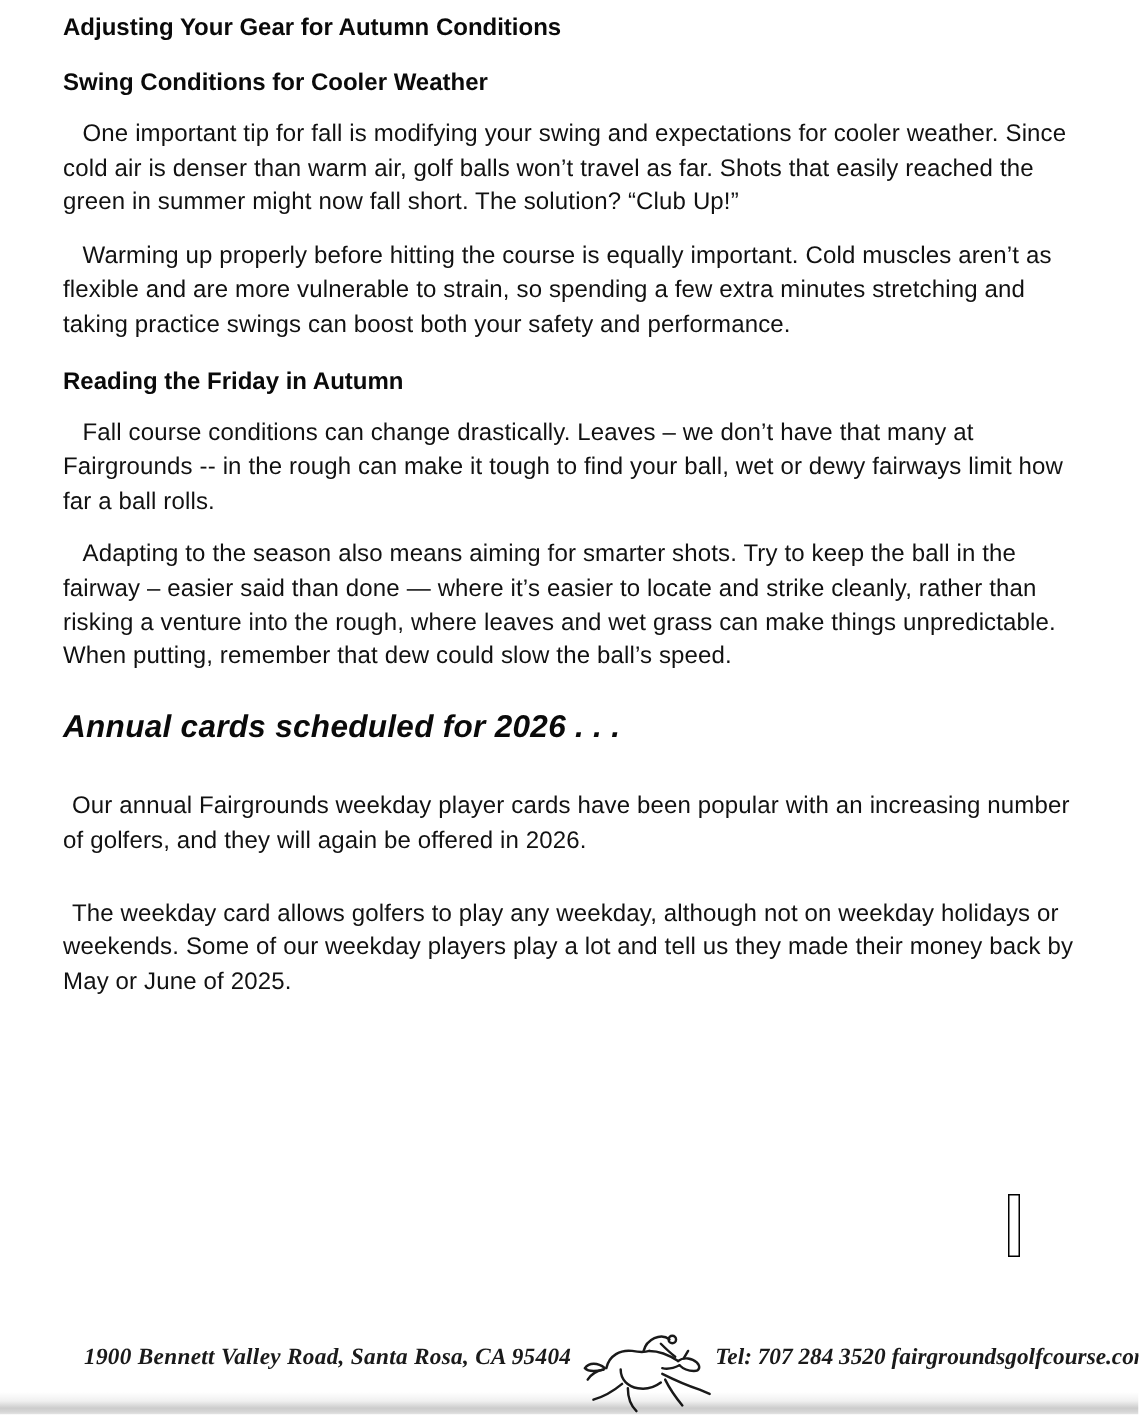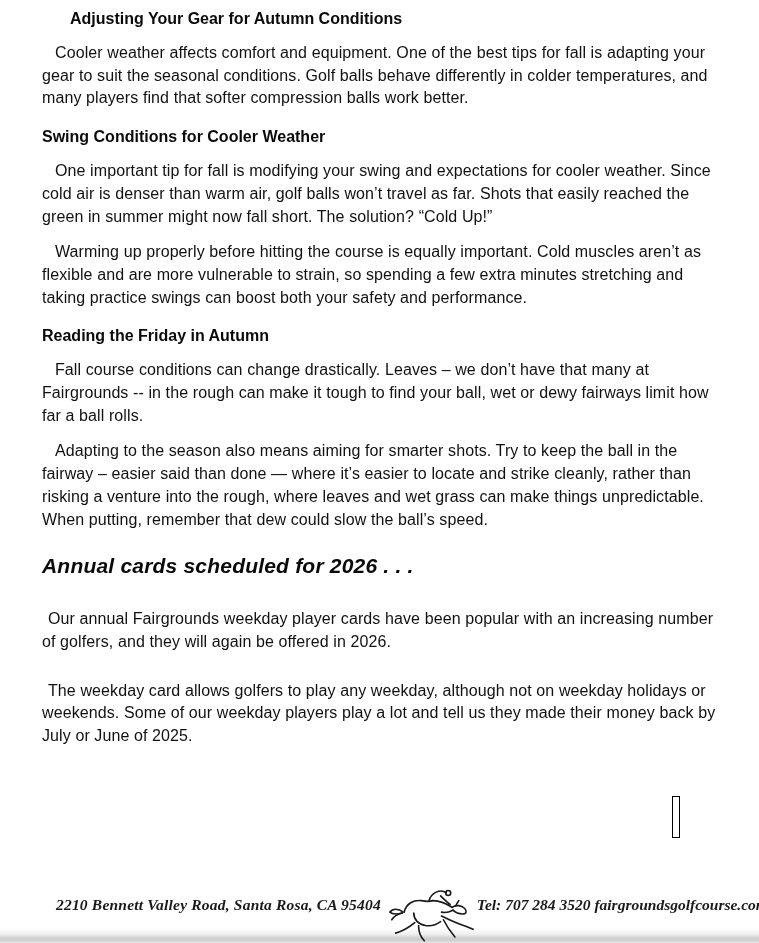--- a/index.html
+++ b/index.html
@@ -6,21 +6,21 @@
   body{
     width:759px;height:943px;position:relative;background:#ffffff;
     font-family:"Liberation Sans","DejaVu Sans",sans-serif;
     color:#111111;overflow:hidden;
   }
   .content{padding:9px 40px 0 42px;}
   h3.sec{
     font-size:16px;line-height:20px;font-weight:bold;color:#0a0a0a;
     margin:17px 0 11px 0;
   }
-  h3.sec.first{margin-top:0;margin-left:28px;}
+  h3.sec.first{margin-top:0;}
   p.body{
     font-size:16px;line-height:22.7px;margin:13px 0;
     text-indent:13px;letter-spacing:0.1px;
   }
   p.body.small-indent{text-indent:6px;margin-top:26px;}
   h1.annual{
     font-size:21px;line-height:32px;font-weight:bold;font-style:italic;
     color:#0a0a0a;margin:19px 0 15px 0;letter-spacing:0.2px;
   }
   .cursor-box{
@@ -52,40 +52,39 @@
   }
 </style>
 </head>
 <body>
 
 <div class="page">
 
   <div class="content">
 
     <h3 class="sec first">Adjusting Your Gear for Autumn Conditions</h3>
-    <p class="body">Cooler weather affects comfort and equipment. One of the best tips for fall is adapting your gear to suit the seasonal conditions. Golf balls behave differently in colder temperatures, and many players find that softer compression balls work better.</p>
 
     <h3 class="sec">Swing Conditions for Cooler Weather</h3>
-    <p class="body">One important tip for fall is modifying your swing and expectations for cooler weather. Since cold air is denser than warm air, golf balls won’t travel as far. Shots that easily reached the green in summer might now fall short. The solution? “Cold Up!”</p>
+    <p class="body">One important tip for fall is modifying your swing and expectations for cooler weather. Since cold air is denser than warm air, golf balls won’t travel as far. Shots that easily reached the green in summer might now fall short. The solution? “Club Up!”</p>
     <p class="body">Warming up properly before hitting the course is equally important. Cold muscles aren’t as flexible and are more vulnerable to strain, so spending a few extra minutes stretching and taking practice swings can boost both your safety and performance.</p>
 
     <h3 class="sec">Reading the Friday in Autumn</h3>
     <p class="body">Fall course conditions can change drastically. Leaves – we don’t have that many at Fairgrounds -- in the rough can make it tough to find your ball, wet or dewy fairways limit how far a ball rolls.</p>
     <p class="body">Adapting to the season also means aiming for smarter shots. Try to keep the ball in the fairway – easier said than done — where it’s easier to locate and strike cleanly, rather than risking a venture into the rough, where leaves and wet grass can make things unpredictable. When putting, remember that dew could slow the ball’s speed.</p>
 
     <h1 class="annual">Annual cards scheduled for 2026 . . .</h1>
     <p class="body small-indent">Our annual Fairgrounds weekday player cards have been popular with an increasing number of golfers, and they will again be offered in 2026.</p>
-    <p class="body small-indent">The weekday card allows golfers to play any weekday, although not on weekday holidays or weekends. Some of our weekday players play a lot and tell us they made their money back by July or June of 2025.</p>
+    <p class="body small-indent">The weekday card allows golfers to play any weekday, although not on weekday holidays or weekends. Some of our weekday players play a lot and tell us they made their money back by May or June of 2025.</p>
   </div>
 
   <div class="cursor-box"></div>
 
   <div class="footer">
     <div class="footer-row">
-      <span class="addr">2210 Bennett Valley Road, Santa Rosa, CA 95404</span>
+      <span class="addr">1900 Bennett Valley Road, Santa Rosa, CA 95404</span>
 
       <svg class="horse-svg" width="88" height="60" viewBox="0 0 92 62" fill="none" stroke="#1a1a1a" stroke-width="1.7" stroke-linecap="round" stroke-linejoin="round">
 
         <path d="M17,29 C12,25 6,25 3,29 C6,32 12,31 16,30"></path>
         <path d="M16,30 C11,31 7,34 5,37"></path>
 
         <path d="M18,29 C20,20 28,16 36,17 C41,18 45,18 48,17"></path>
 
         <path d="M44,17 C46,9 56,4 62,9"></path>
         <circle cx="64" cy="9" r="2.6"></circle>

